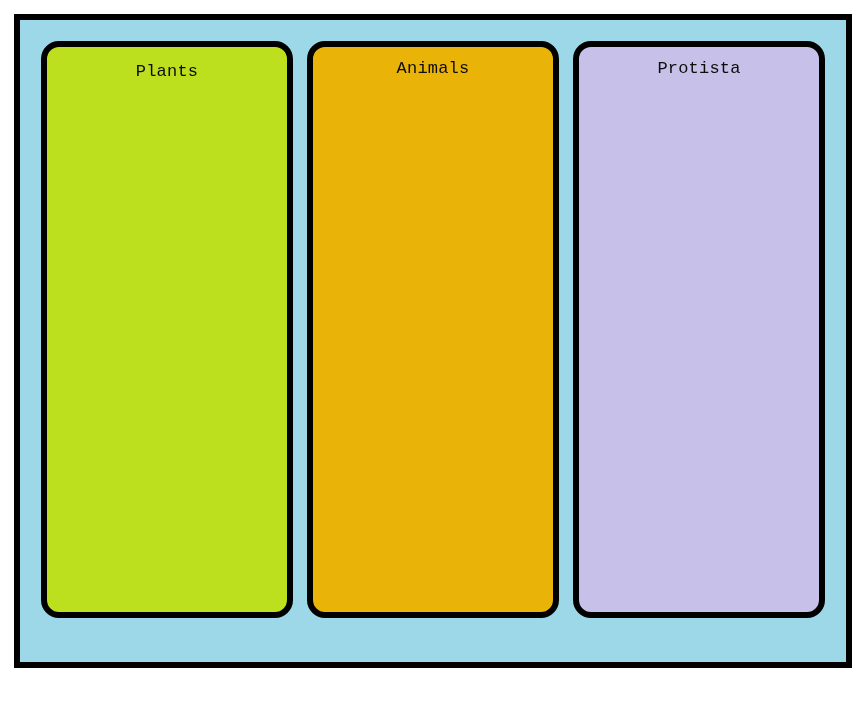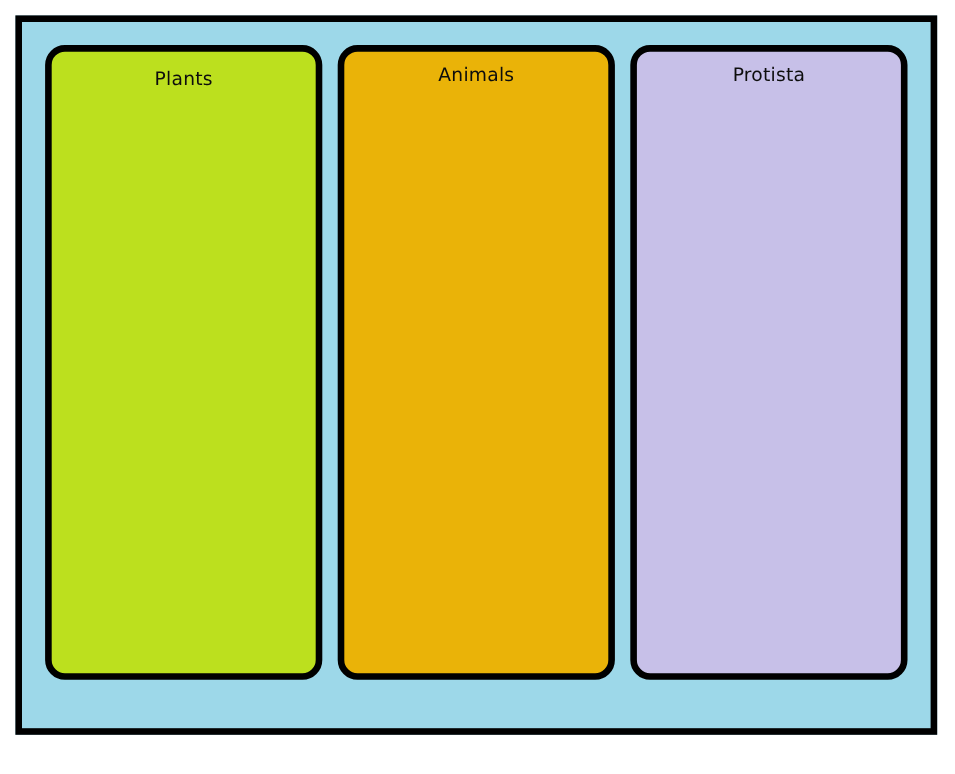--- a/index.html
+++ b/index.html
@@ -39,20 +39,21 @@
   .columns {
     position: absolute;
     left: 21px;   
     top: 21px;
     right: 21px;
     bottom: 44px;
     display: flex;
     flex-direction: row;
     align-items: stretch;
     gap: 14px;
+    font-family: Liberation Mono, monospace;
   }
 
   .column {
     flex: 1 1 0;
     box-sizing: border-box;
     border: 6px solid #000000;
     border-radius: 18px;
     display: flex;
     flex-direction: column;
     align-items: center;

